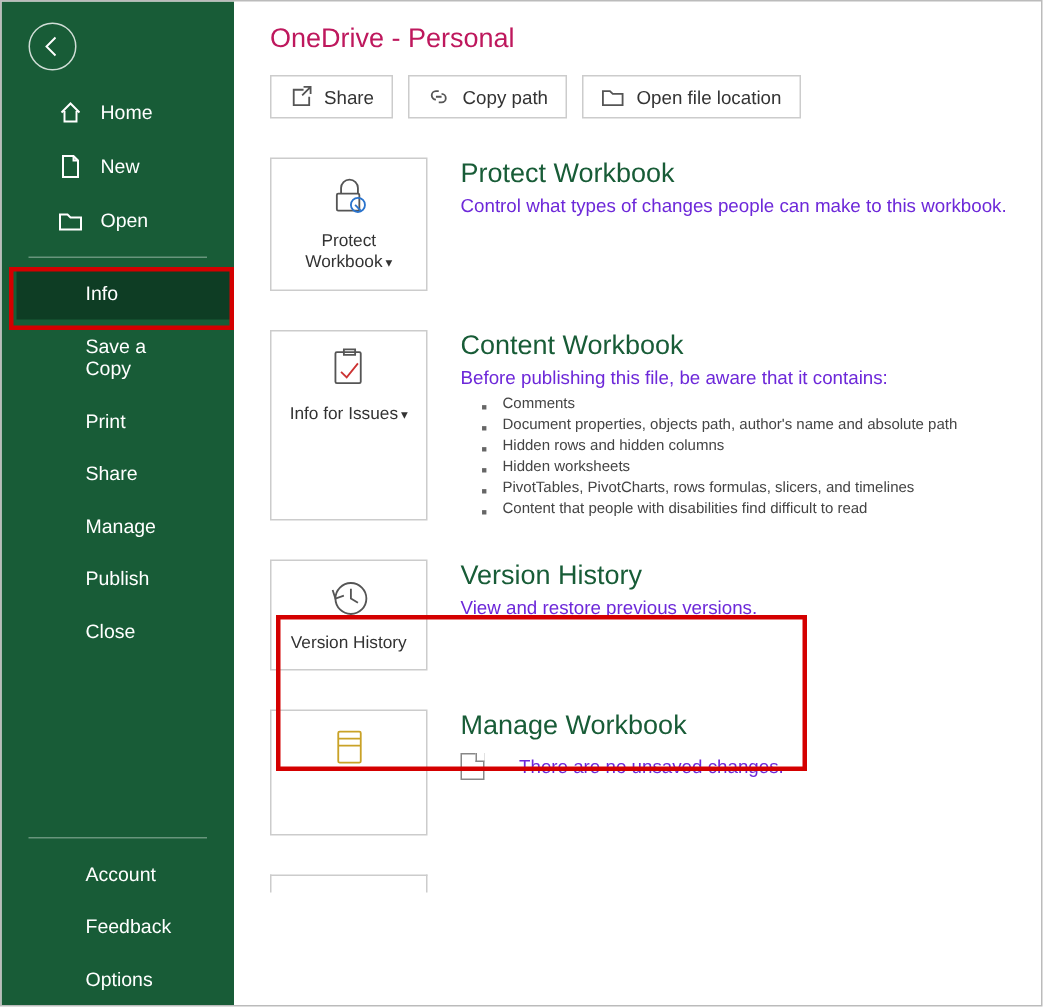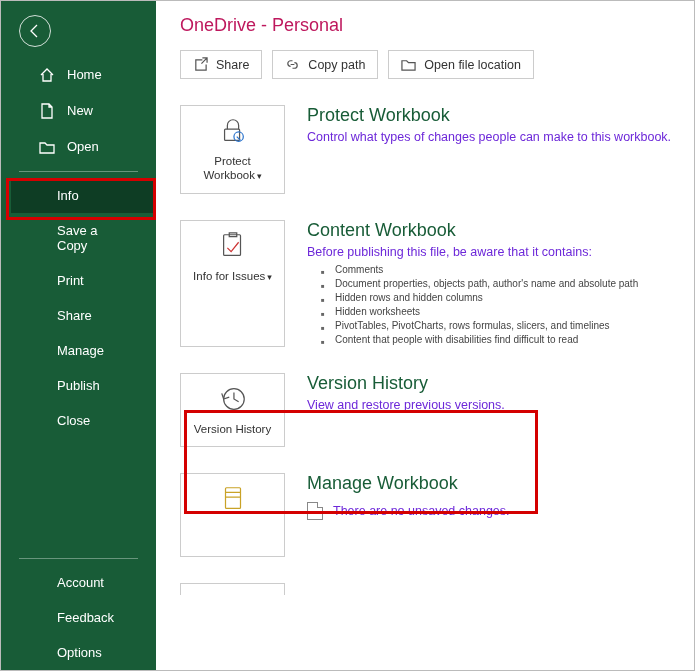--- a/index.html
+++ b/index.html
@@ -33,21 +33,21 @@
 
   .sec-body { flex: 1; }
   .sec-title { font-size: 18px; font-weight: 400; color: #185c37; margin-bottom: 4px; }
   .sec-desc { font-size: 12.5px; color: #6d28d9; margin-bottom: 4px; }
   .sec-body ul { list-style: none; padding-left: 14px; margin-top: 4px; }
   .sec-body li { font-size: 10px; color: #444; position: relative; padding: 1.5px 0 1.5px 14px; }
   .sec-body li::before { content: "■"; font-size: 6px; position: absolute; left: 0; top: 6px; color: #666; }
 
   .highlight-version { border: 3px solid #d40000; position: absolute; left: 184px; top:410px; width: 354px; height: 104px; pointer-events: none; }
 
-  .mgr-row { display: flex; align-items: center; gap: 10px; margin-top: 8px; }
+  .mgr-row { display: flex; align-items: center; gap: 23px; margin-top: 8px; }
   .doc-ico { width: 16px; height: 18px; border: 1px solid #888; position: relative; }
   .doc-ico::before { content:""; position:absolute; right:-1px; top:-1px; width:5px; height:5px; background:#fff; border-left:1px solid #888; border-bottom:1px solid #888; }
 
   .section.last .tile { height: 84px; }
   .section.partial { margin-top: 10px; }
   .section.partial .tile { border-bottom: none; height: 12px; padding:0; }
 
   svg { stroke: currentColor; fill: none; stroke-width: 1.3; }
   .sidebar svg { stroke:#fff; }
   .main svg { stroke:#555; }

